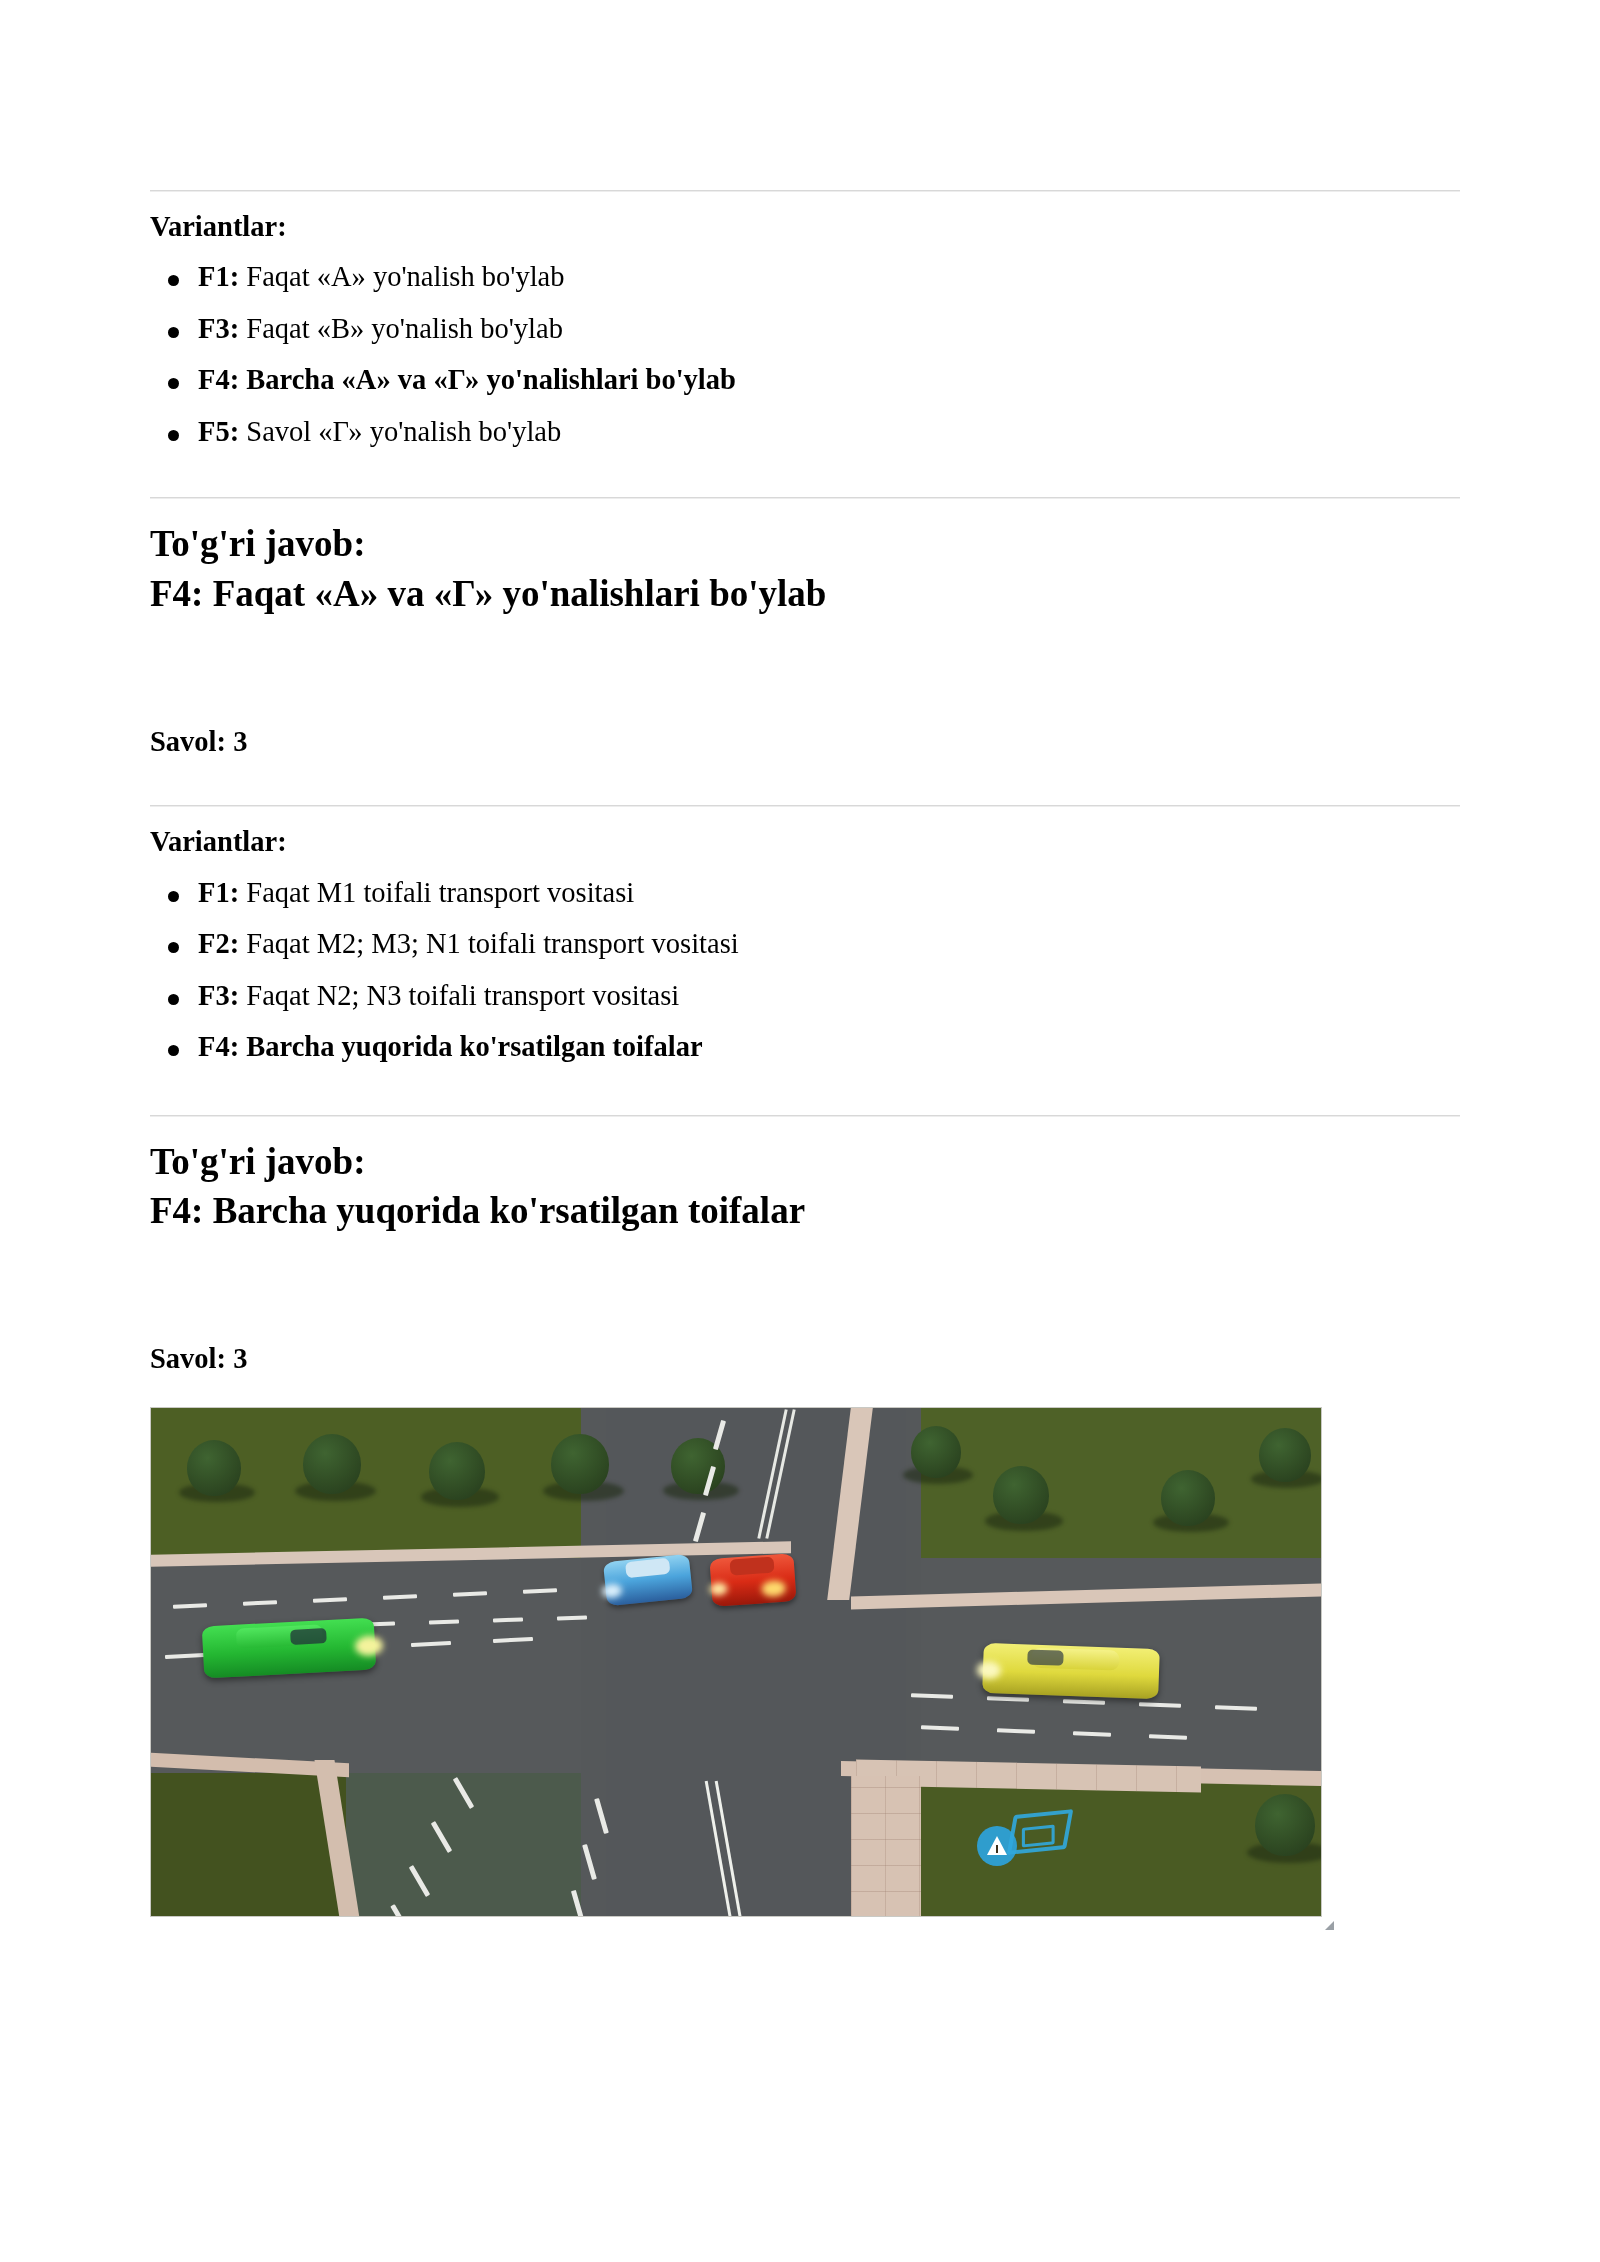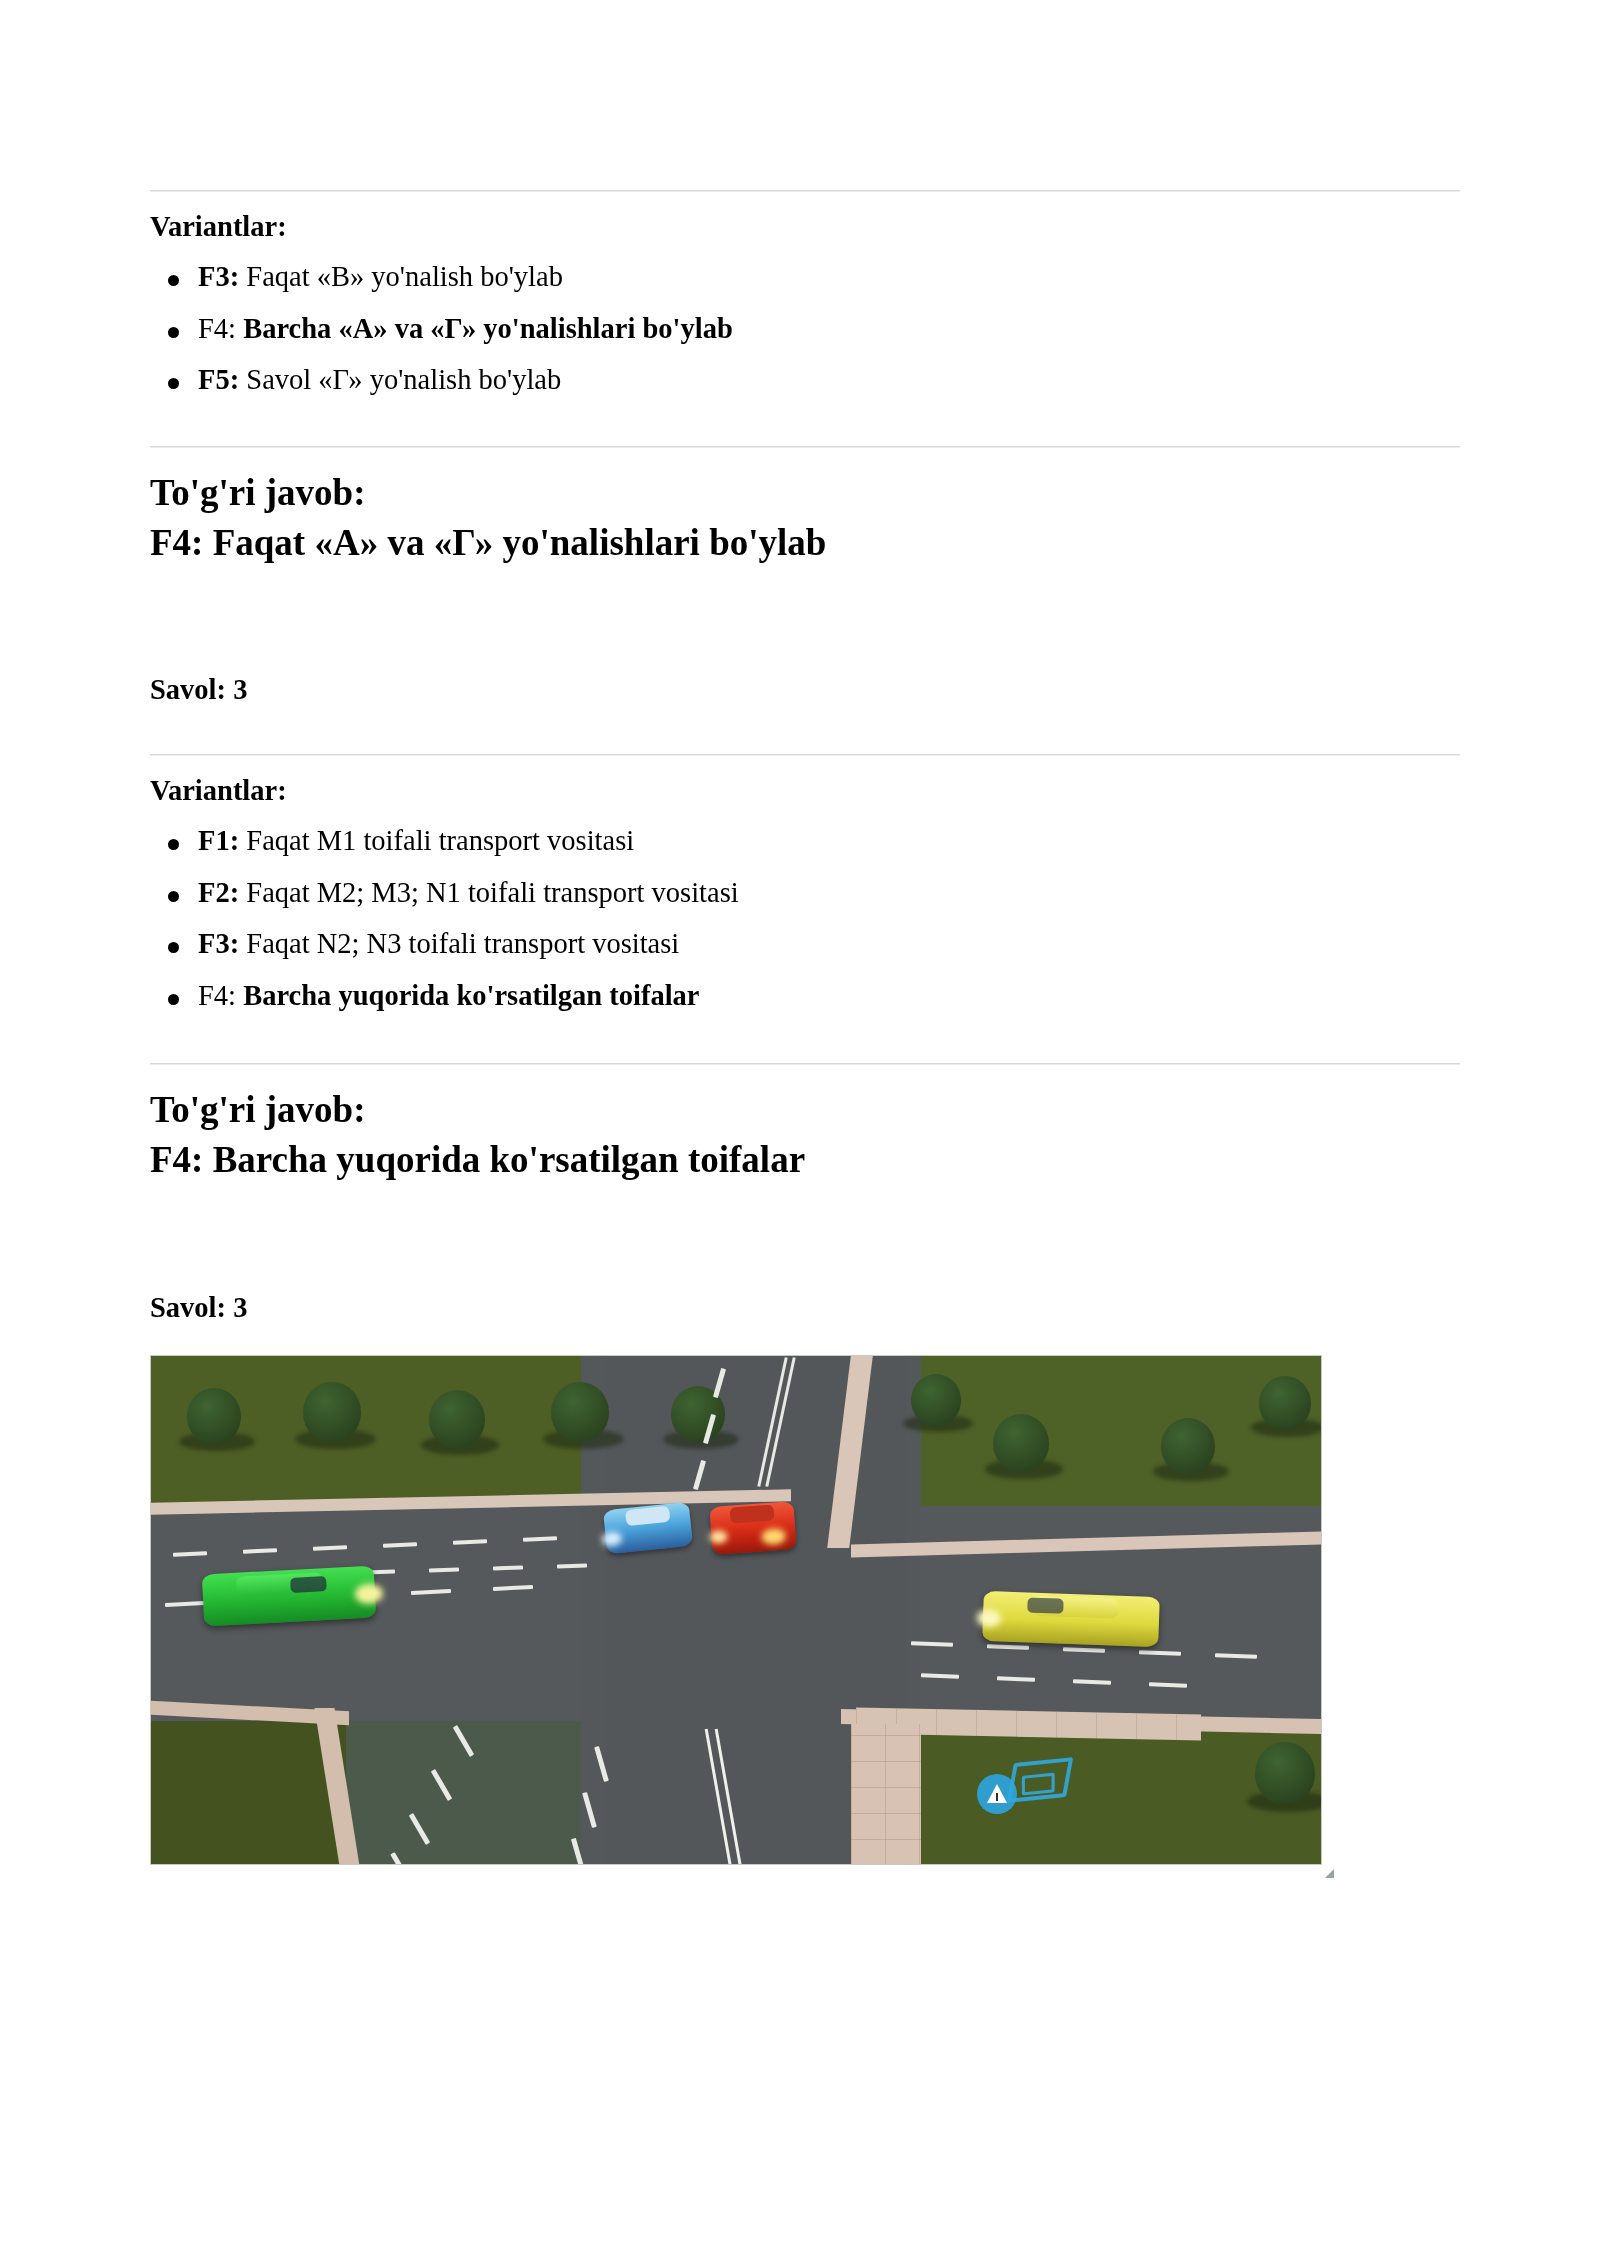--- a/index.html
+++ b/index.html
@@ -41,21 +41,21 @@
   ul.options li:before {
     content:"";
     position:absolute;
     left:18px; top:12px;
     width:11px; height:11px;
     background:#000;
     border-radius:50%;
   }
   ul.options li .tag { font-weight:bold; }
   ul.options li.correct { font-weight:bold; }
-  ul.options li.correct .tag { font-weight:normal; }
+  ul.options li.correct .tag { font-weight:bold; }
 
   .answer-block { margin-top:20px; }
   .answer-block .line { font-weight:bold; font-size:37px; line-height:1.34; }
 
   .gap-lg { height:104px; }
   .gap-md { height:44px; }
 
   .qhead { font-weight:bold; font-size:28.5px; line-height:1.36; }
   .qtext { font-weight:bold; font-size:28.5px; line-height:1.36; max-width:1250px; }
 
@@ -175,20 +175,24 @@
 <div class="page">
   <div class="content">
 
     <div class="spacer-top"></div>
 
     <hr class="rule">
     <div class="block-label">Variantlar:</div>
 
     <ul class="options">
       <li>
+        <span class="tag">F1:</span>
+        <span>Faqat «А» yo'nalish bo'ylab</span>
+      </li>
+      <li>
         <span class="tag">F3:</span>
         <span>Faqat «В» yo'nalish bo'ylab</span>
       </li>
       <li class="correct">
         <span class="tag">F4:</span>
         <span>Barcha «А» va «Г» yo'nalishlari bo'ylab</span>
       </li>
       <li>
         <span class="tag">F5:</span>
         <span>Savol «Г» yo'nalish bo'ylab</span>

